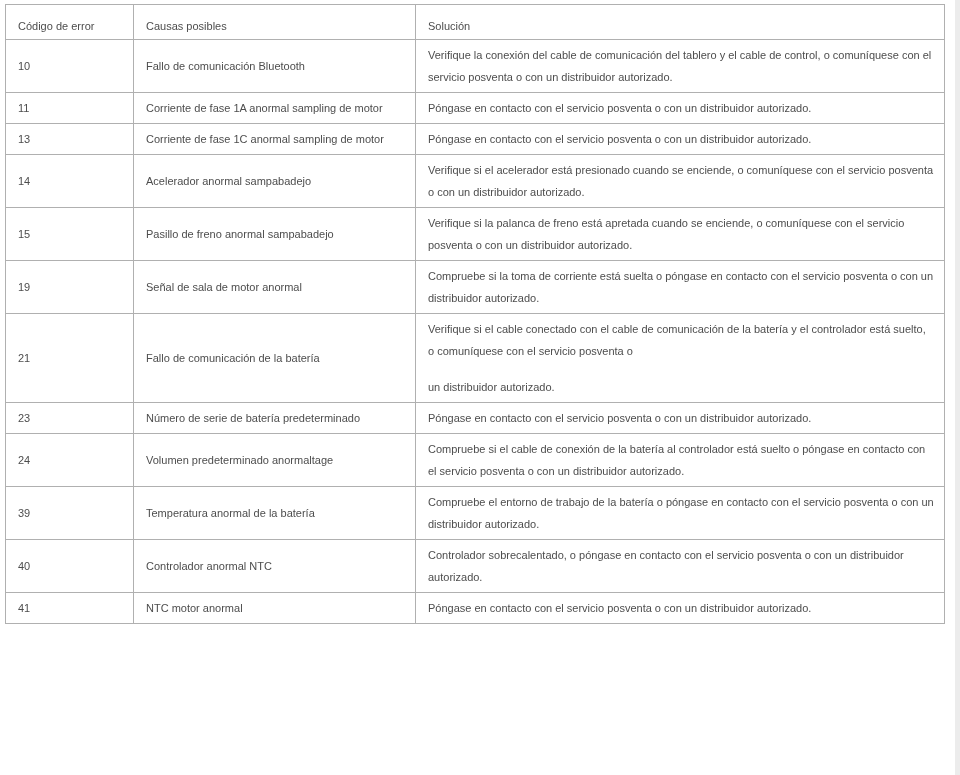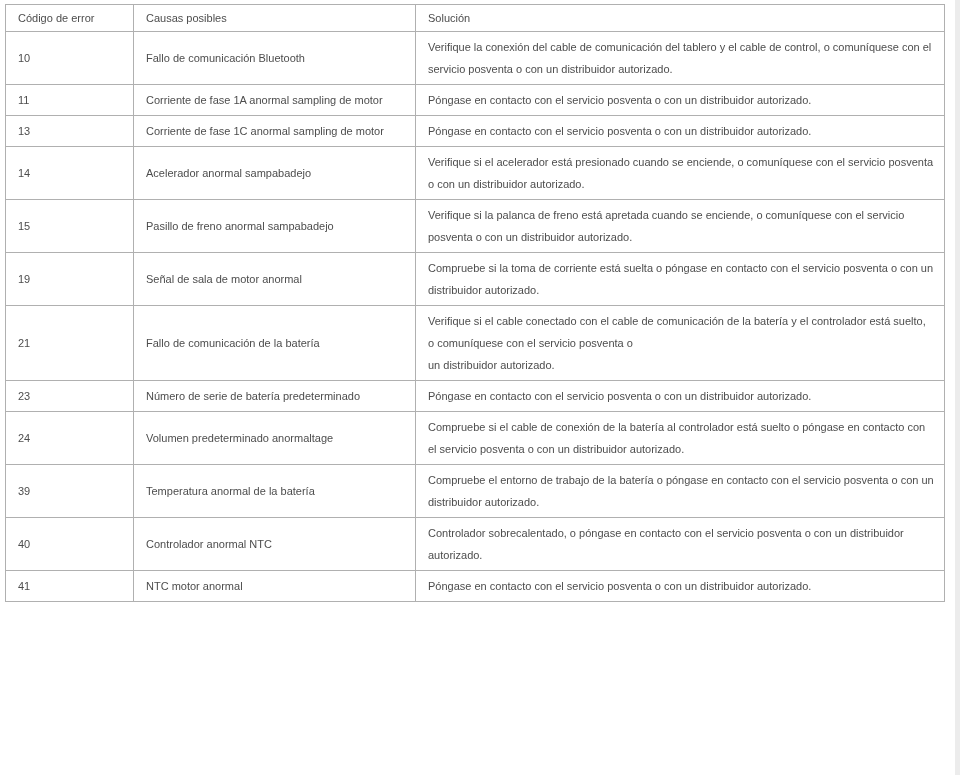--- a/index.html
+++ b/index.html
@@ -29,27 +29,28 @@
     font-size: 11px;
     font-weight: normal;
     line-height: 22px;
     color: #4d4d4d;
     text-align: left;
     vertical-align: middle;
     background: #ffffff;
     overflow: hidden;
   }
   .err-table th {
-    padding-top: 2px;
+    padding-top: 10px;
     padding-bottom: 2px;
   }
   .err-table td p {
     margin: 0;
   }
   .err-table td p + p {
+    margin-top: 14px;
   }
   .edge-strip {
     position: absolute;
     top: 0;
     right: 0;
     width: 5px;
     height: 775px;
     background: #ececec;
   }
 </style>

